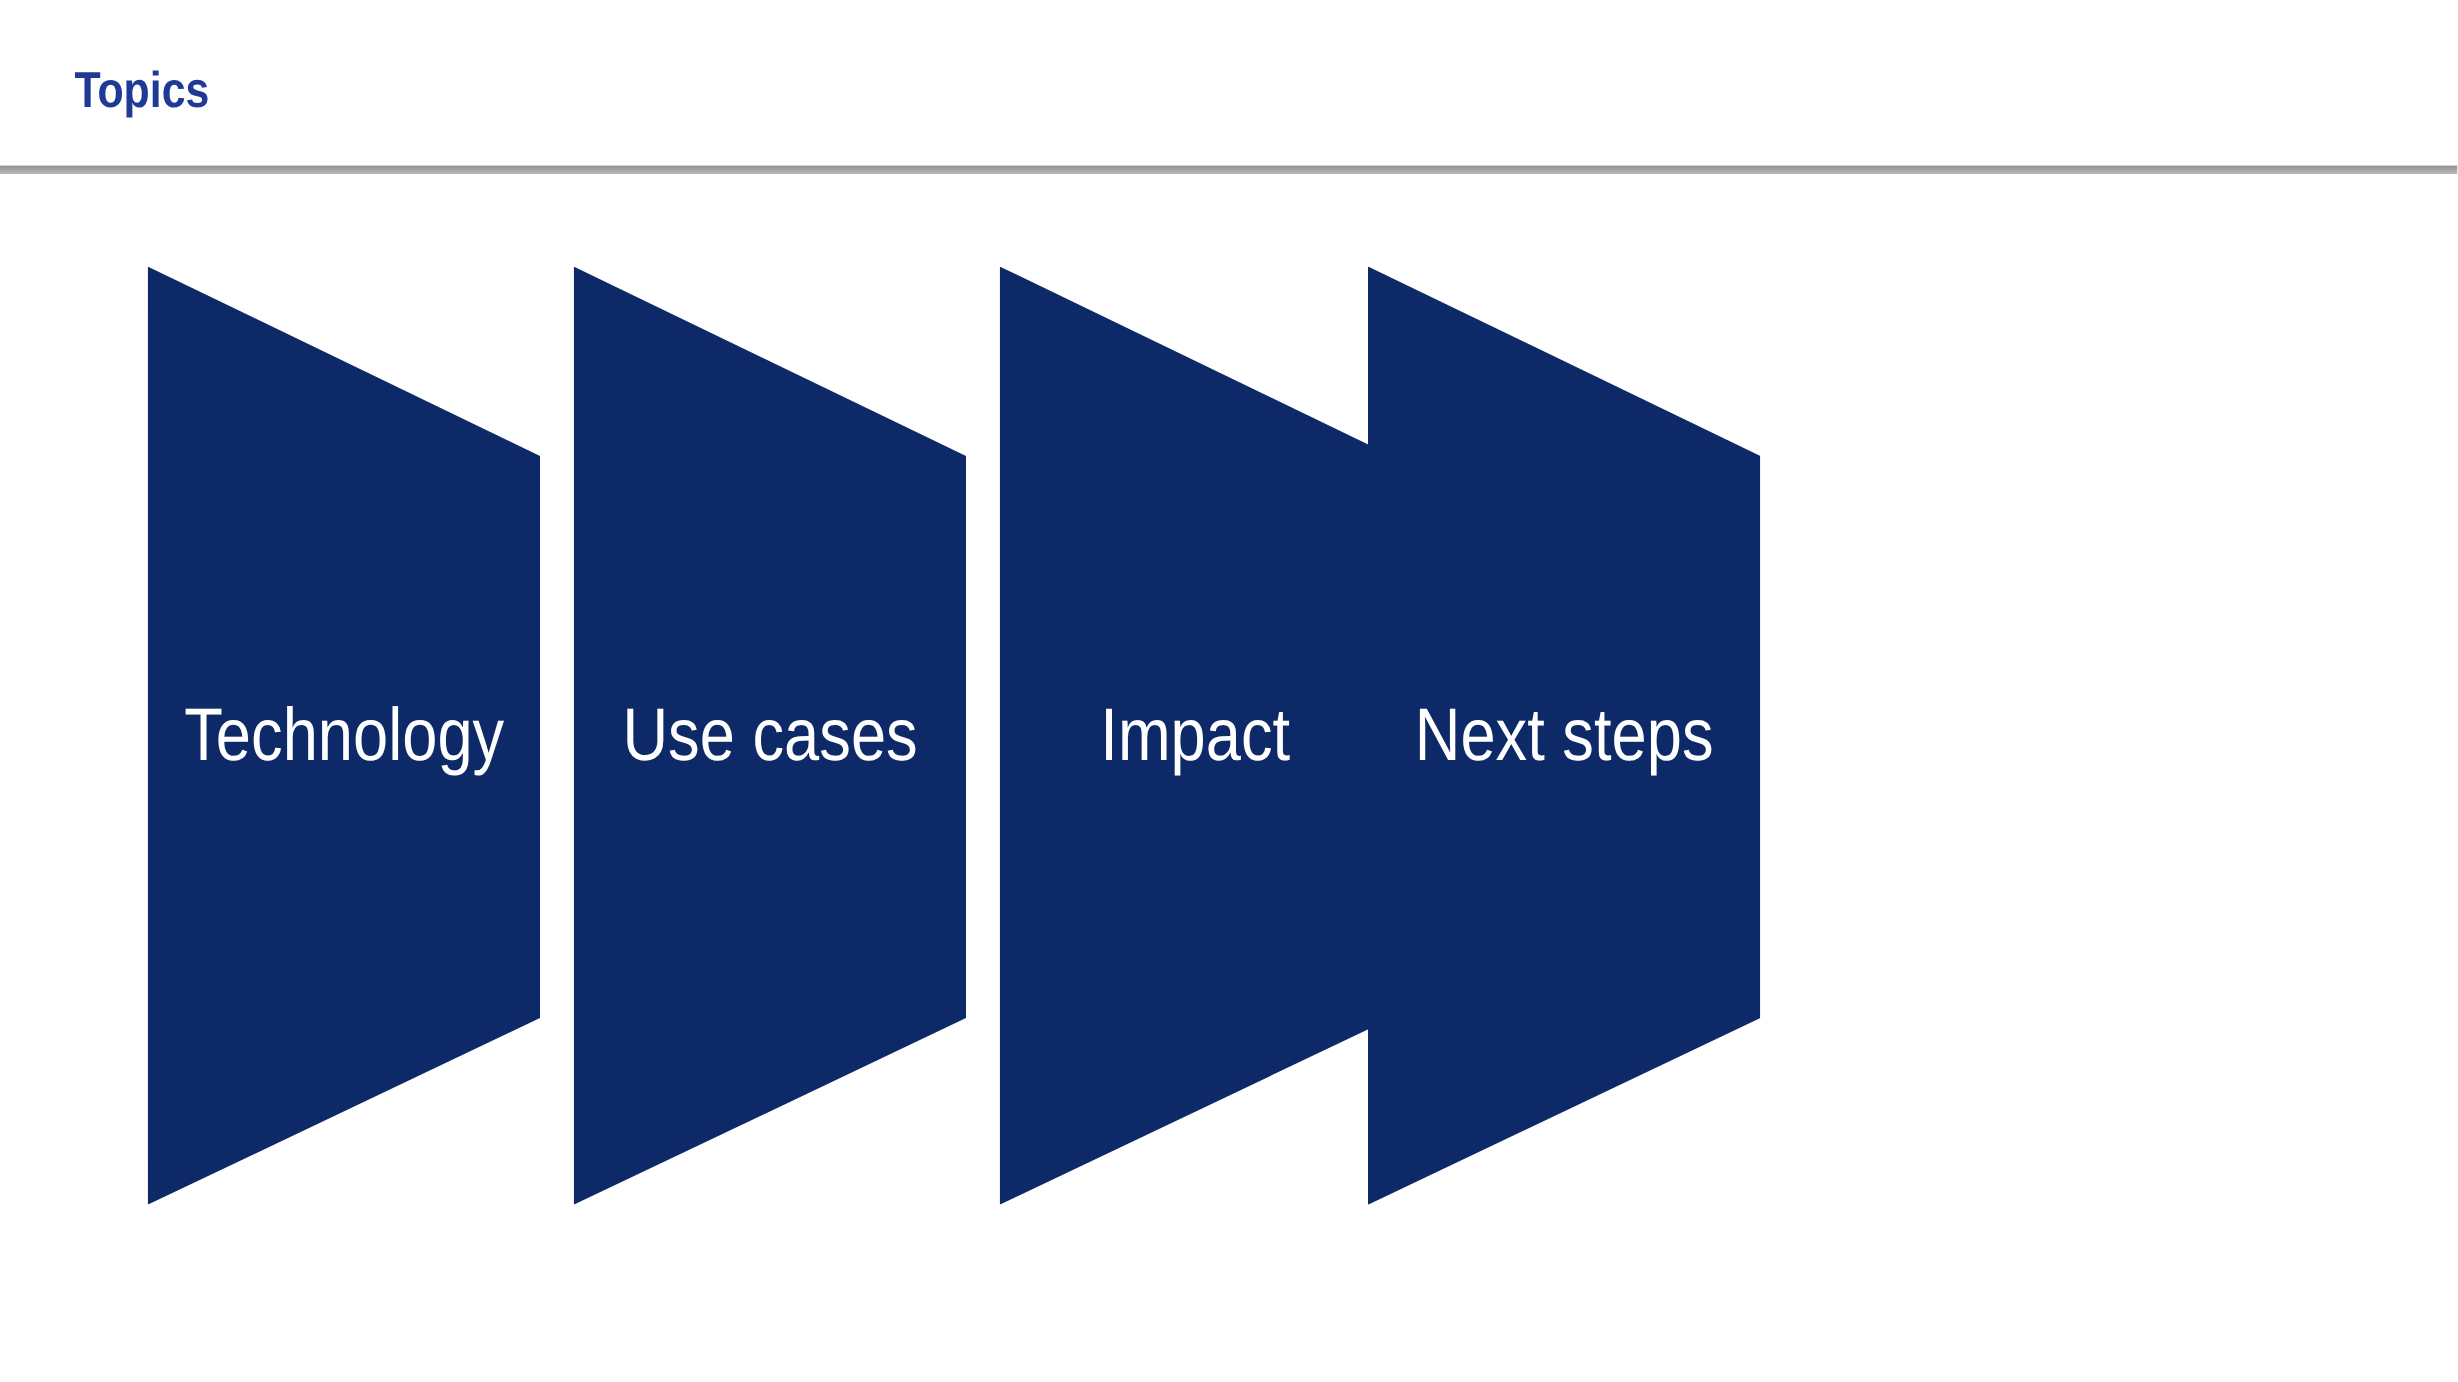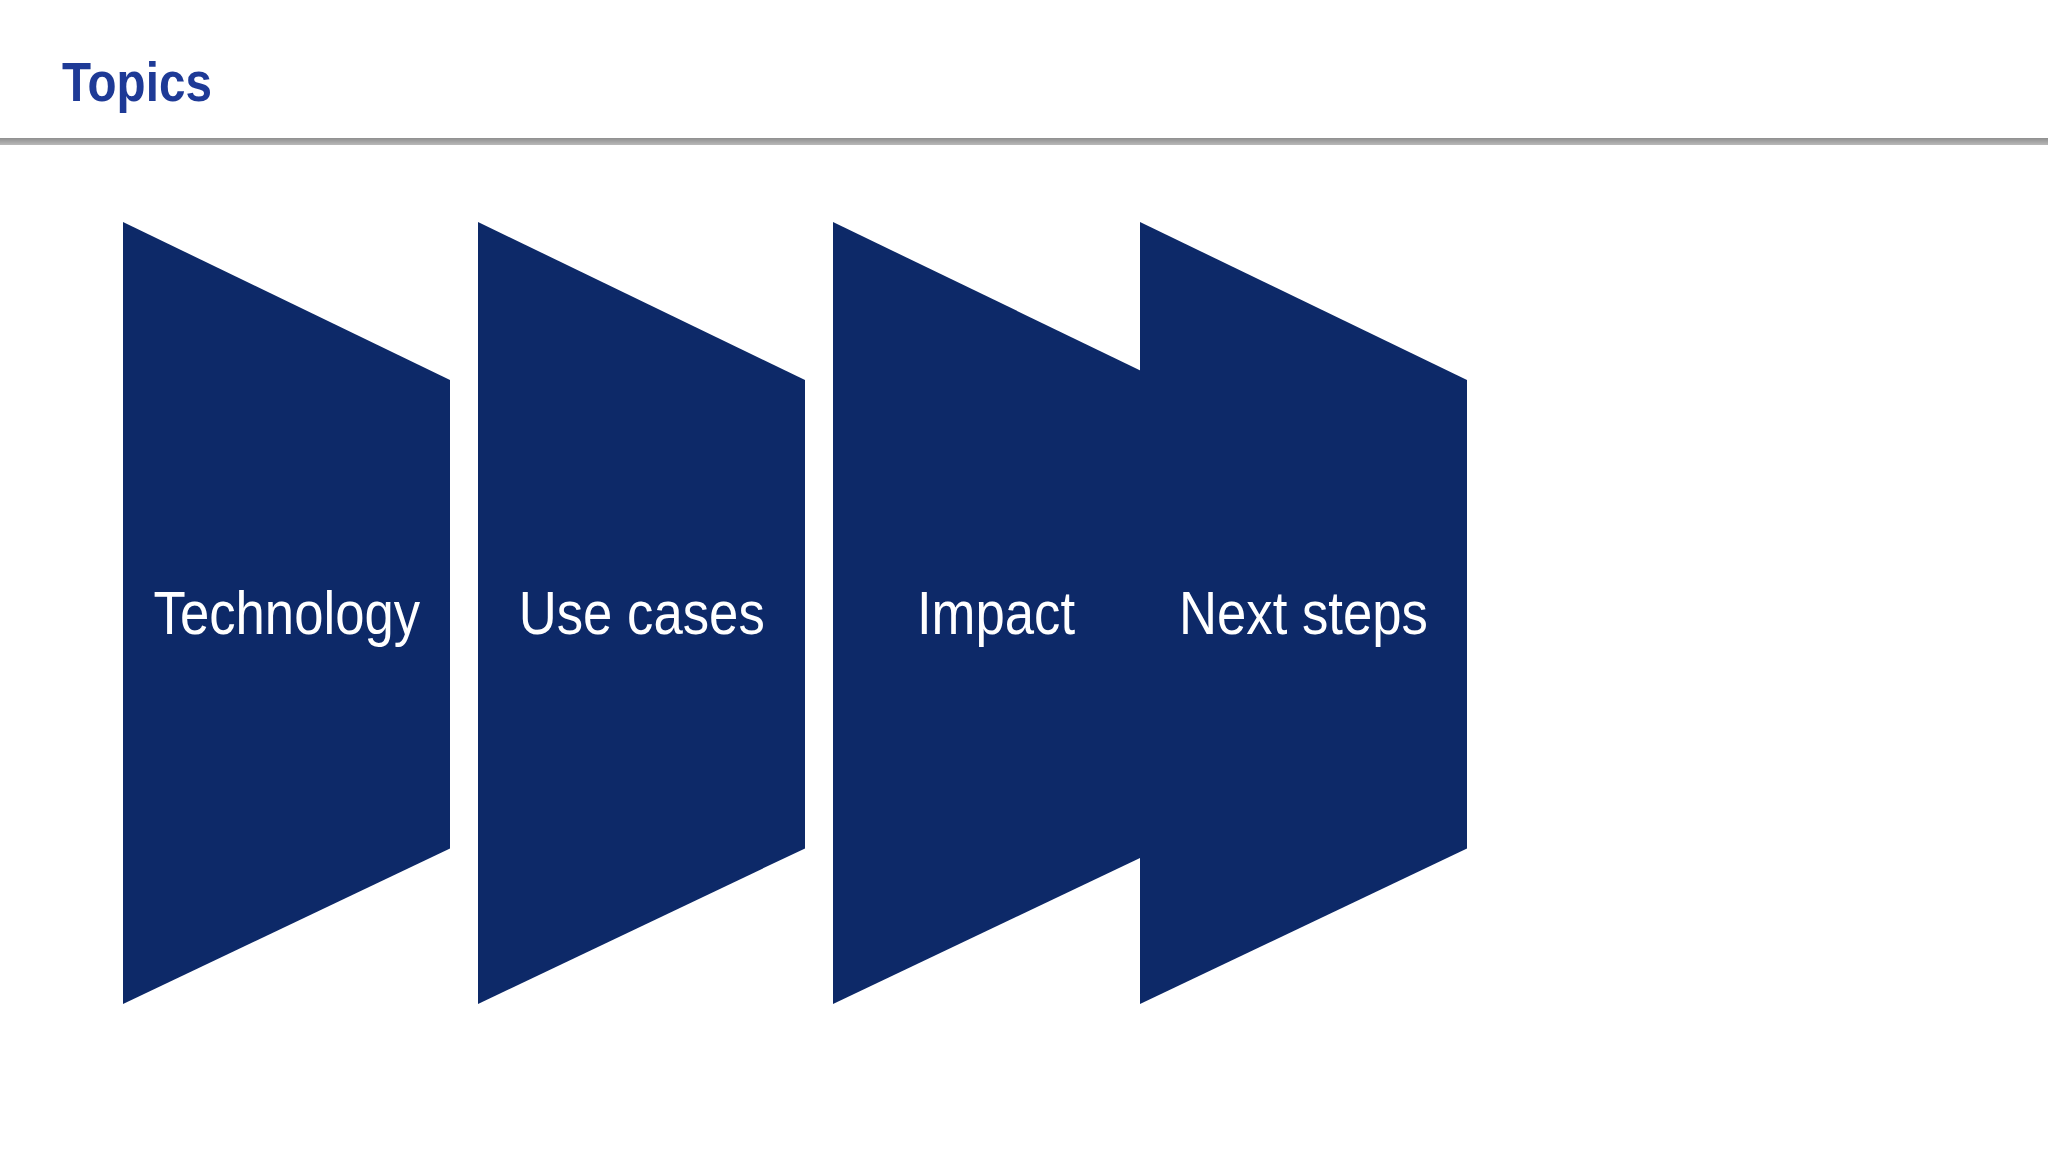--- a/index.html
+++ b/index.html
@@ -14,21 +14,21 @@
     height: 1152px;
     background: var(--bg-color, #ffffff);
     overflow: hidden;
   }
   
   #slide-title {
     position: absolute;
     left: 62px;
     top: 54px;
     margin: 0;
-    font-size: 56px;
+    font-size: 42px;
     line-height: 1;
     font-weight: bold;
     color: var(--title-color, #1e3a96);
     letter-spacing: 0;
     white-space: nowrap;
   }
   #slide-title .squeeze {
     display: inline-block;
     transform: scaleX(0.85);
     transform-origin: 0 50%;

